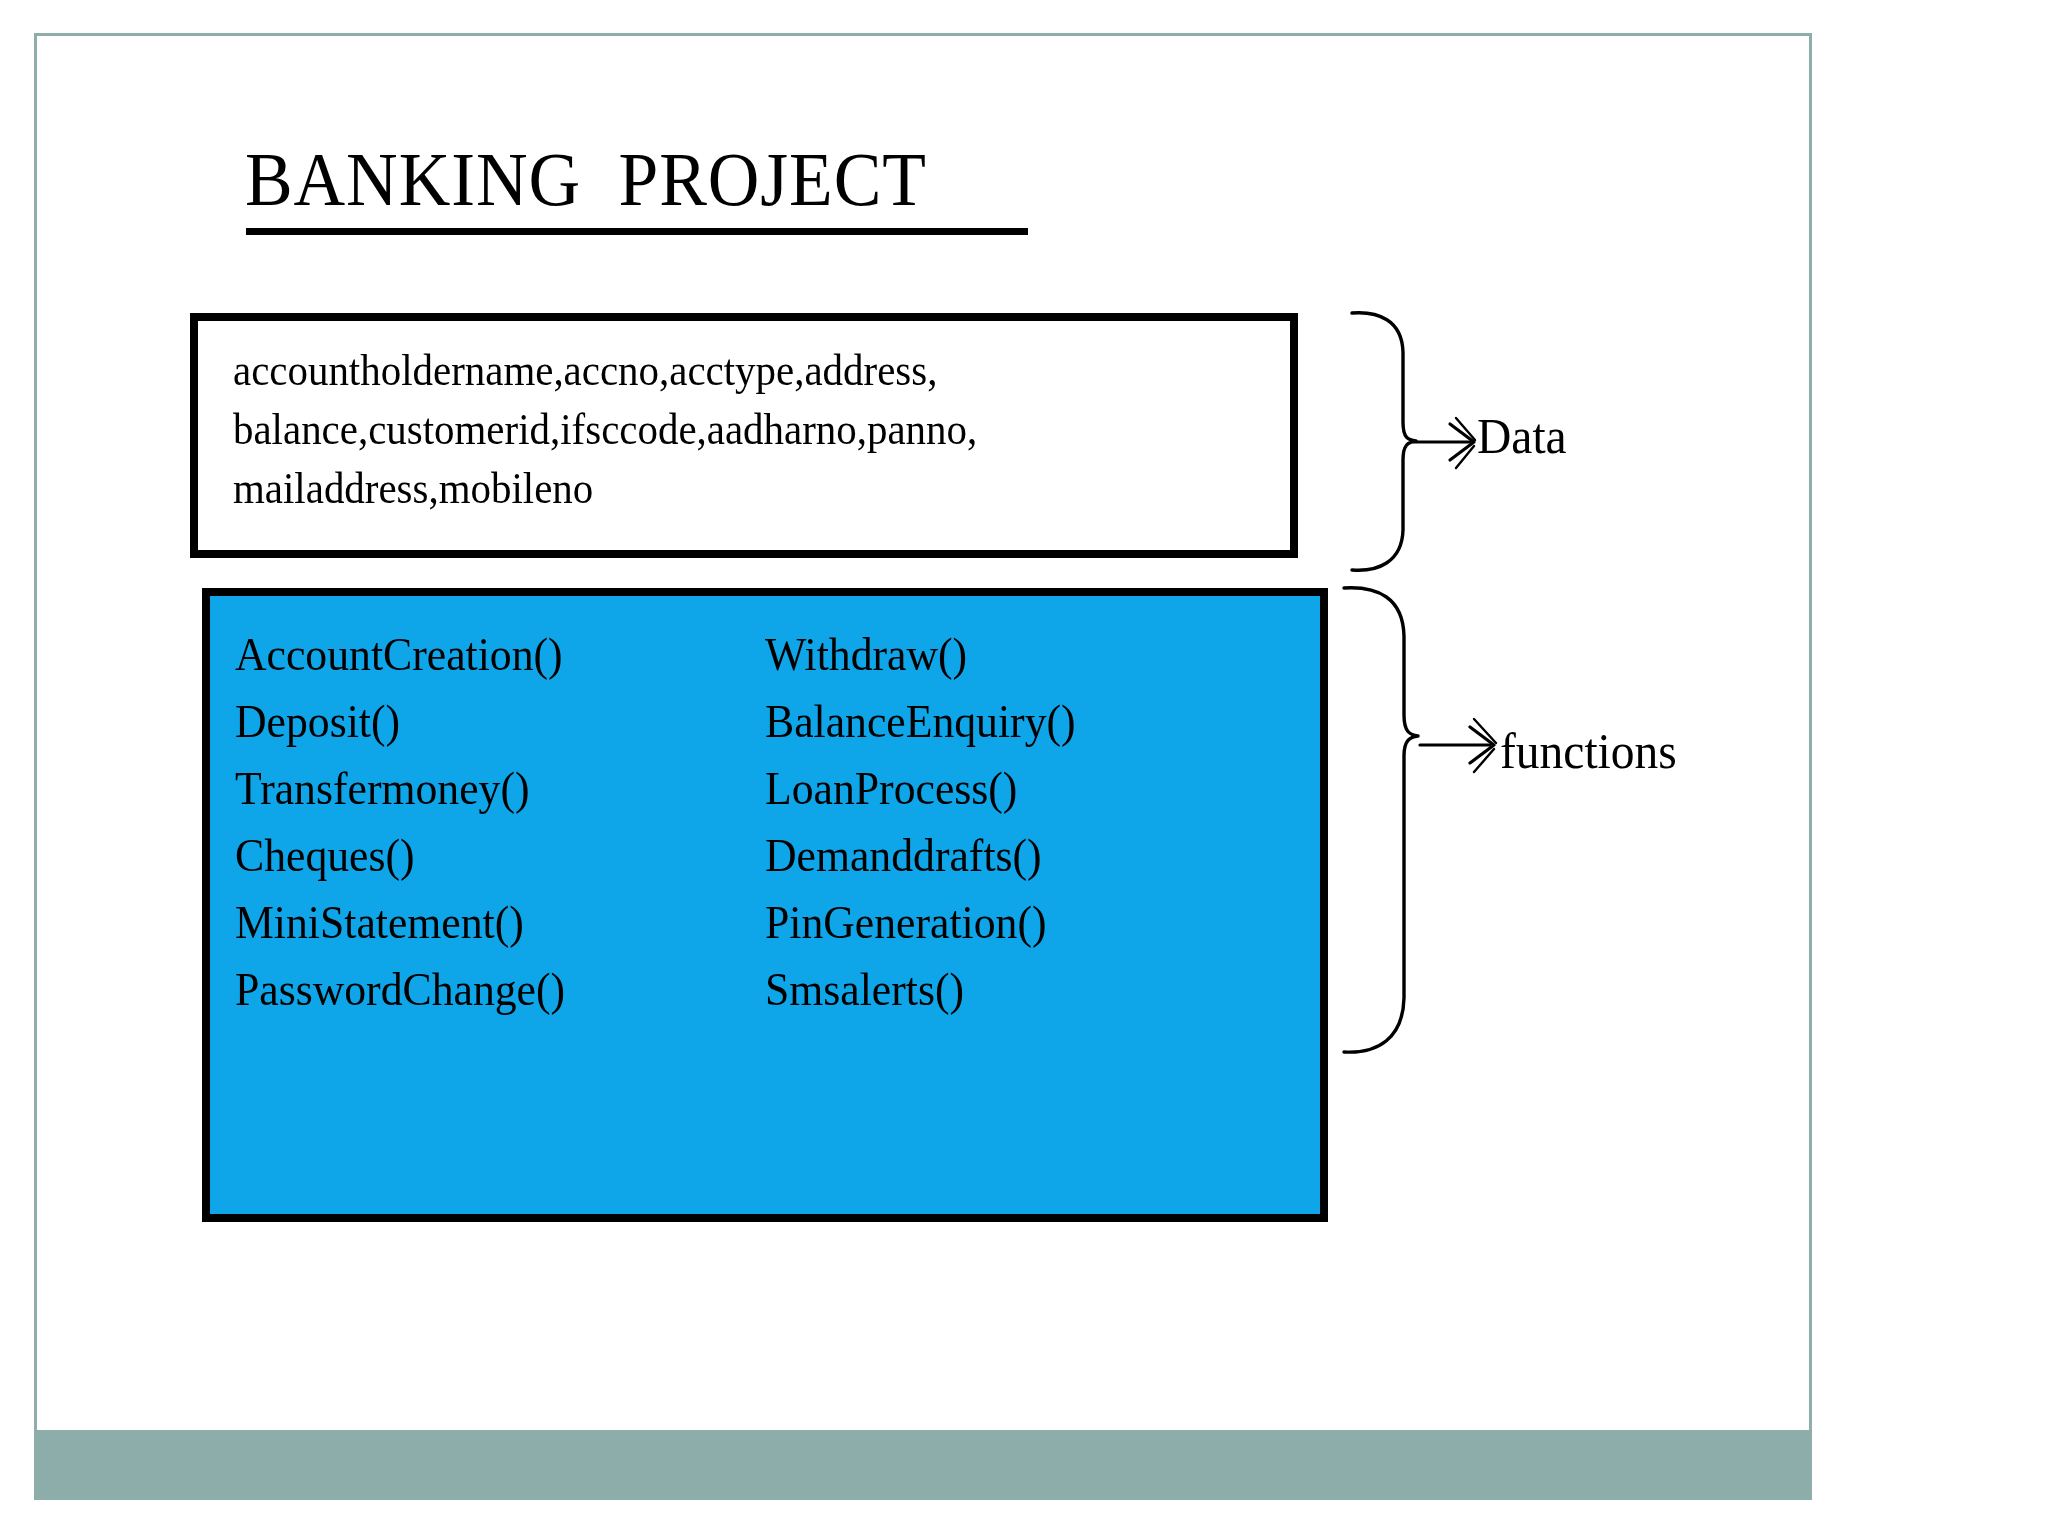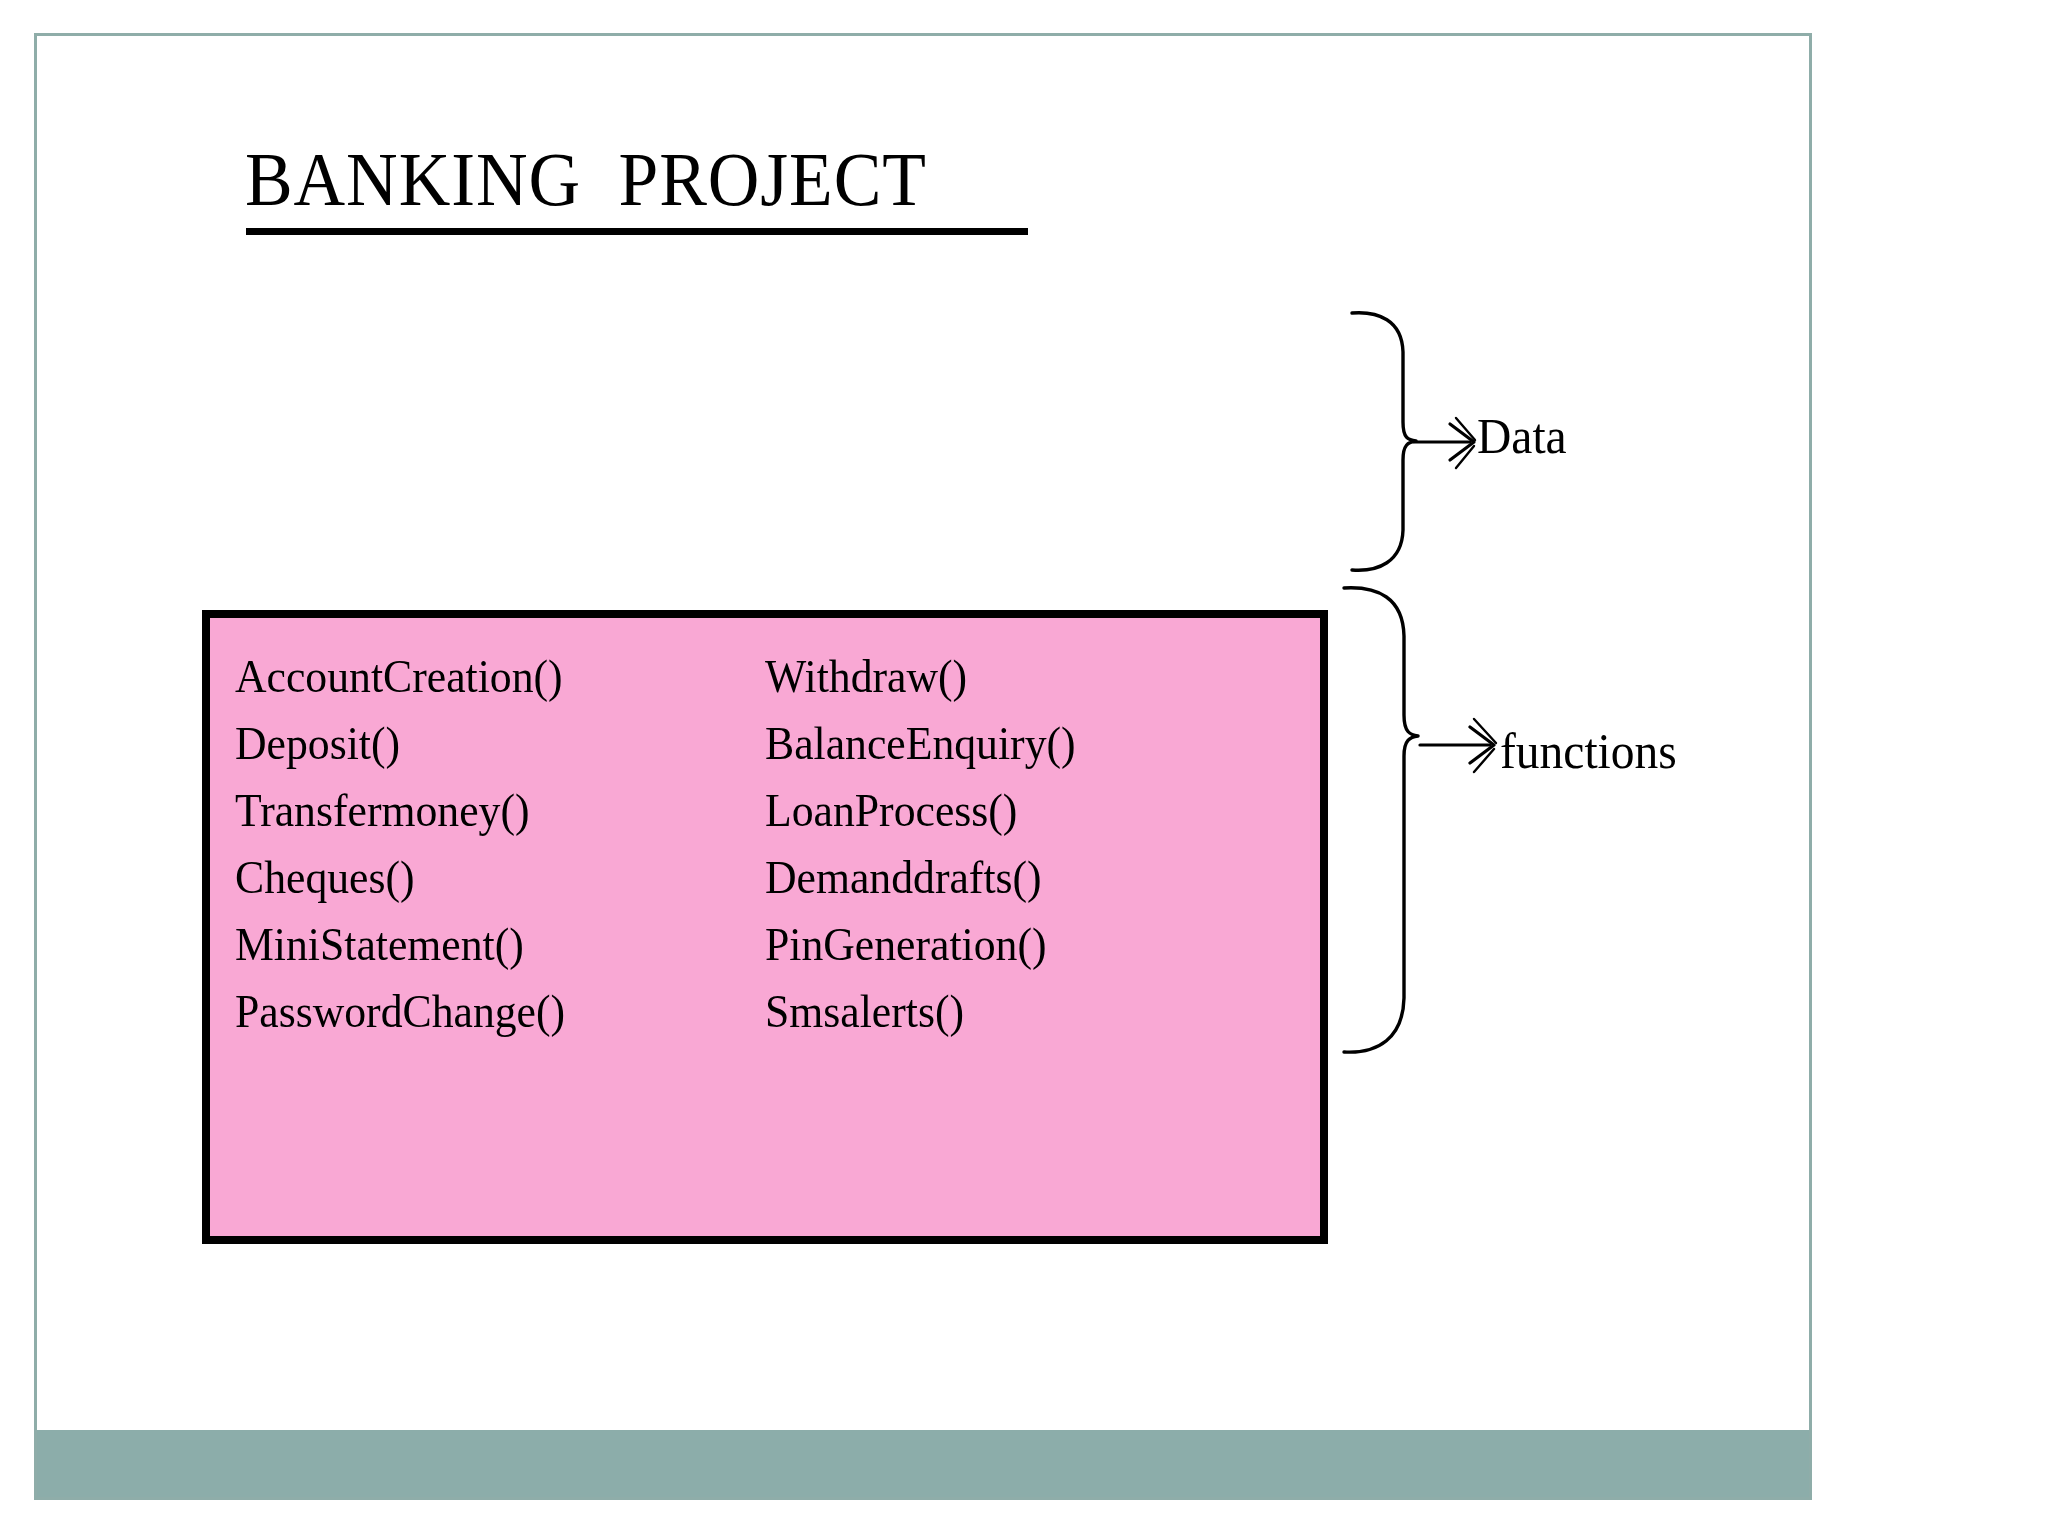--- a/index.html
+++ b/index.html
@@ -92,22 +92,21 @@
 
   
   #functions-box {
     position: absolute;
     left: 202px;
     top: 588px;
     width: 1126px;
     height: 634px;
     border: 8px solid #000000;
     box-sizing: border-box;
-    background: #f9a8d4;
-    margin-top: 22px;
+    background: #0ea5e9;
   }
   .fn-column {
     position: absolute;
     top: 25px;
     font-size: 46px;
     line-height: 67px;
     color: #000000;
     font-family: "Liberation Serif", "DejaVu Serif", serif;
     transform: scaleX(0.95);
     transform-origin: left top;
@@ -139,20 +138,25 @@
 </head>
 <body>
 
 <div id="slide-canvas">
 
   <div id="slide-frame"></div>
 
   <div id="slide-title">BANKING  PROJECT</div>
   <div id="title-underline"></div>
 
+  <div id="data-box">
+    <div id="data-box-text">accountholdername,accno,acctype,address,
+balance,customerid,ifsccode,aadharno,panno,
+mailaddress,mobileno</div>
+  </div>
 
   <svg id="brace-data" class="brace-svg" width="160" height="290" viewBox="0 0 160 290">
     <path d="M 22 13 C 48 11, 72 20, 73 52
              L 73 122
              C 73 138, 78 140, 86 141
              C 78 142, 73 145, 73 160
              L 73 230
              C 72 262, 48 272, 22 270" fill="none" stroke="#000000" stroke-width="3.4" stroke-linecap="round" stroke-linejoin="round"></path>
   </svg>
   <svg class="brace-svg" style="left:1412px; top:402px;" width="80" height="80" viewBox="0 0 80 80">

